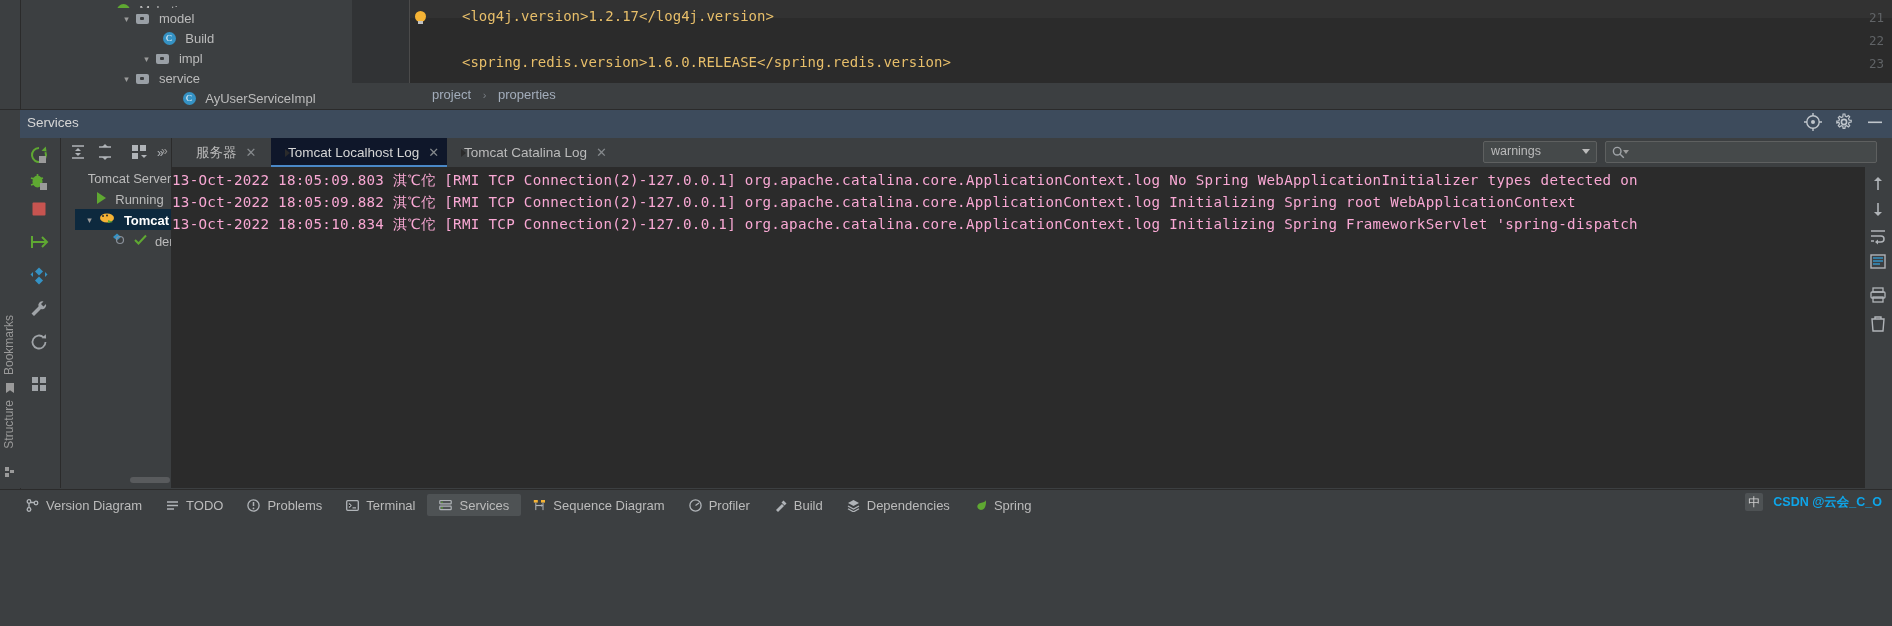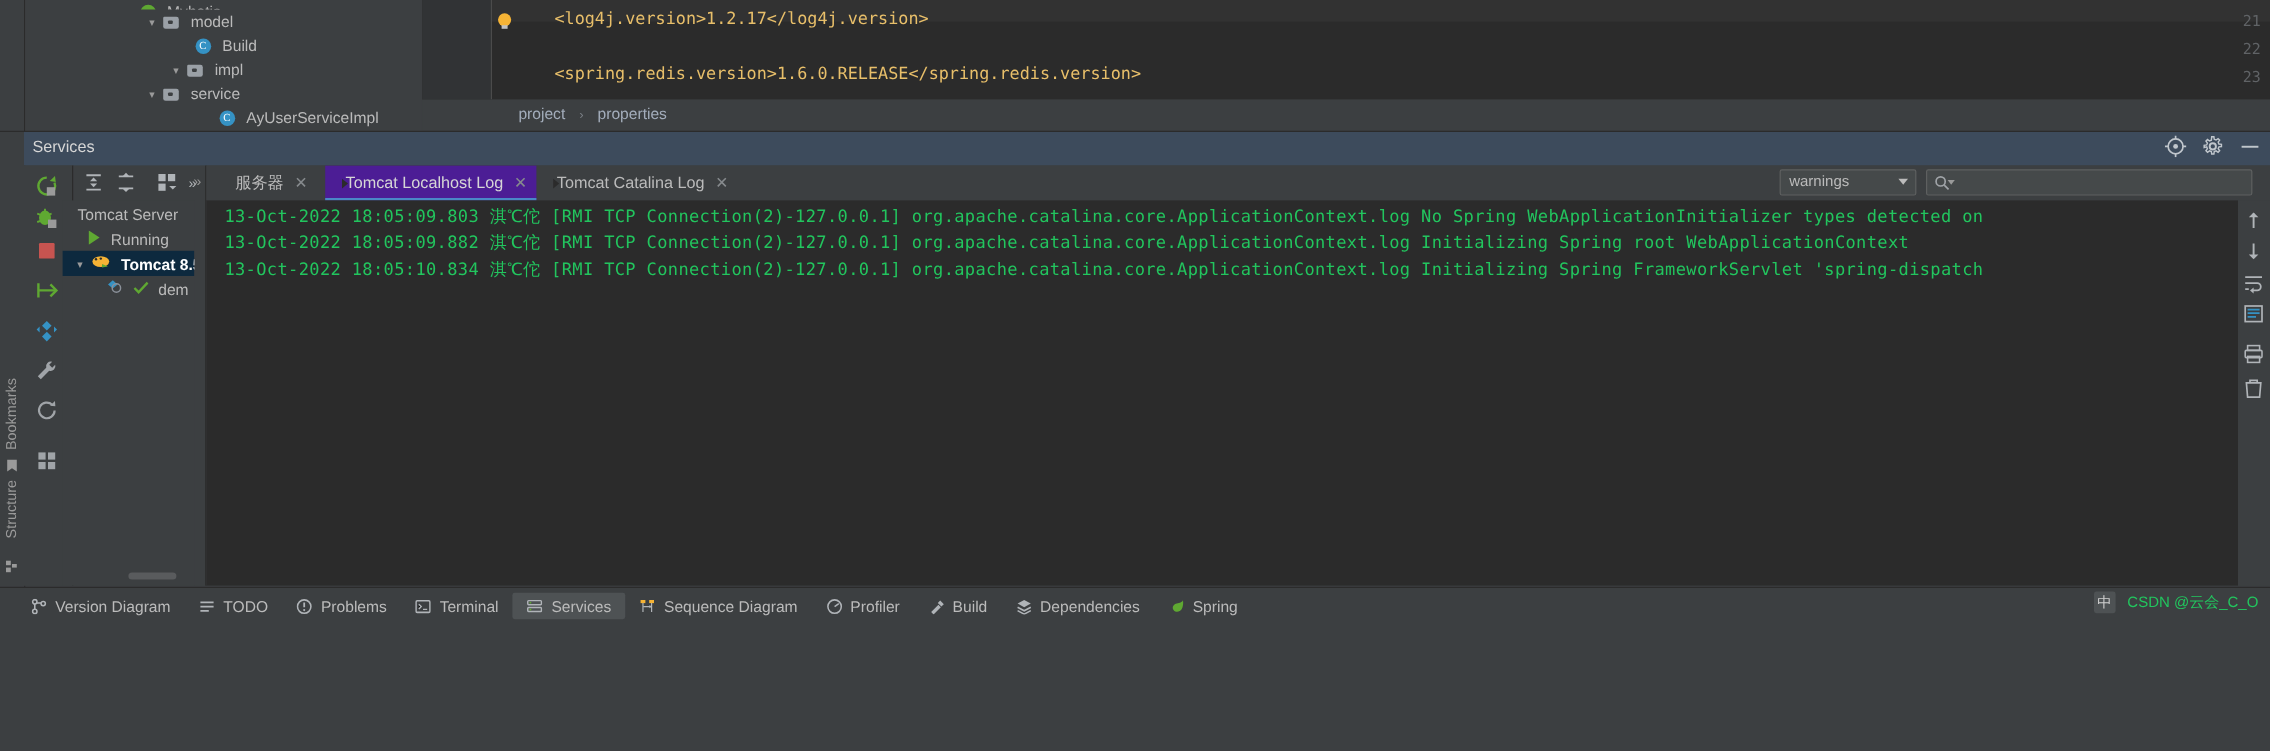--- a/index.html
+++ b/index.html
@@ -53,71 +53,71 @@
   
   .svcbody{position:absolute;left:20px;top:138px;width:1872px;height:350px;background:#3c3f41;}
 
   
   .vstrip{position:absolute;left:0;top:0;width:40px;height:350px;background:#3c3f41;border-right:1px solid #2b2b2b;}
   .vicon{position:absolute;left:9px;width:21px;height:21px;}
 
   
   .treetool{position:absolute;left:41px;top:0;width:110px;height:28px;}
   .ttbtn{position:absolute;top:4px;width:21px;height:21px;}
-  .treepane{position:absolute;left:32px;top:29px;width:110px;height:321px;background:#3c3f41;overflow:hidden;}
+  .treepane{position:absolute;left:55px;top:29px;width:110px;height:321px;background:#3c3f41;overflow:hidden;}
   .srow{position:relative;height:21px;line-height:21px;white-space:nowrap;font-size:13px;color:#bbbbbb;}
   .srow.sel{background:#0d293e;}
   .srow .nm{vertical-align:middle;}
   .srow.bold .nm{font-weight:bold;color:#ffffff;}
   .hscroll{position:absolute;left:55px;bottom:5px;width:40px;height:6px;background:#595b5d;border-radius:3px;}
 
   .vsep2{position:absolute;left:151px;top:0;width:1px;height:350px;background:#2b2b2b;}
 
   
   .tabs{position:absolute;left:152px;top:0;width:1720px;height:29px;background:#3c3f41;}
   .chevmore{position:absolute;left:-11px;top:6px;color:#9a9a9a;font-size:12px;}
   .tab{position:absolute;top:0;height:29px;display:flex;align-items:center;padding:0 10px;box-sizing:border-box;font-size:13.5px;color:#bbbbbb;white-space:nowrap;}
-  .tab.active{background:#4c1d95;color:#d6d6d6;}
+  .tab.active{background:#0f172a;color:#d6d6d6;}
   .tab.active:after{content:"";position:absolute;left:0;bottom:0;width:100%;height:2px;background:#4a88c7;}
   .tabicon{display:inline-block;width:14px;height:14px;background:#888e94;border-radius:2px;margin-right:7px;position:relative;}
   .tabicon:after{content:"";position:absolute;left:4px;top:3px;border-left:5px solid #2b2b2b;border-top:4px solid transparent;border-bottom:4px solid transparent;}
   .tabclose{margin-left:9px;color:#868a8d;font-size:13px;}
 
   
   .filtwrap{position:absolute;right:15px;top:3px;display:flex;align-items:center;gap:8px;}
   .combo{width:114px;height:22px;background:#45494a;border:1px solid #5e6060;border-radius:2px;position:relative;box-sizing:border-box;}
   .combo .cv{position:absolute;left:7px;top:2px;font-size:12.5px;color:#bbbbbb;}
   .combo .ca{position:absolute;right:6px;top:7px;width:0;height:0;border-left:4px solid transparent;border-right:4px solid transparent;border-top:5px solid #bbbbbb;}
   .srch{width:272px;height:22px;background:#45494a;border:1px solid #5e6060;border-radius:2px;position:relative;box-sizing:border-box;}
   .srch .sicon{position:absolute;left:6px;top:4px;}
   .srch .sarr{position:absolute;left:17px;top:8px;width:0;height:0;border-left:3px solid transparent;border-right:3px solid transparent;border-top:4px solid #9a9a9a;}
 
   
   .console{position:absolute;left:152px;top:29px;width:1693px;height:321px;background:#2b2b2b;overflow:hidden;}
-  .logline{position:absolute;left:15px;white-space:pre;font-family:"DejaVu Sans Mono",monospace;font-size:14.2px;color:#22c55e;letter-spacing:0.3px;}
+  .logline{position:absolute;left:0;white-space:pre;font-family:"DejaVu Sans Mono",monospace;font-size:14.2px;color:#f9a8d4;letter-spacing:0.3px;}
 
   
   .rgutter{position:absolute;left:1845px;top:29px;width:27px;height:321px;background:#3c3f41;}
   .rg{position:absolute;left:4px;width:19px;height:19px;}
 
   
   .edge{position:absolute;left:0;top:110px;width:20px;height:380px;background:#3c3f41;border-right:1px solid #2b2b2b;}
   .vtext{position:absolute;left:2px;writing-mode:vertical-rl;transform:rotate(180deg);font-size:12px;color:#9a9a9a;white-space:nowrap;}
   .vmark{position:absolute;left:5px;width:10px;height:10px;}
 
   
   .statusbar{position:absolute;left:0;top:489px;width:1892px;height:137px;background:#3c3f41;}
   .sbtop{position:absolute;left:0;top:0;width:1892px;height:1px;background:#2b2b2b;}
   .sbrow{position:absolute;left:14px;top:5px;display:flex;align-items:center;gap:0px;height:22px;}
   .sbitem{display:flex;align-items:center;height:22px;padding:0 12px;font-size:13px;color:#bbbbbb;white-space:nowrap;}
   .sbitem.active{background:#4e5254;border-radius:2px;}
   .sbitem .sbi{margin-right:7px;display:inline-flex;}
   .sbright{position:absolute;right:10px;top:4px;display:flex;align-items:center;gap:10px;font-size:12px;color:#9a9a9a;}
   .imebox{width:18px;height:18px;background:#4e5254;border-radius:2px;color:#cfcfcf;font-size:12px;text-align:center;line-height:18px;}
-  .wm{font-size:12.5px;color:#22c55e;}
+  .wm{font-size:12.5px;color:#0ea5e9;font-weight:bold;}
 
   .sbbottom{position:absolute;left:0;bottom:0;width:1892px;height:96px;background:#3c3f41;}
 </style>
 </head>
 <body>
 
 <div class="app">
 
   <div class="top">
 

